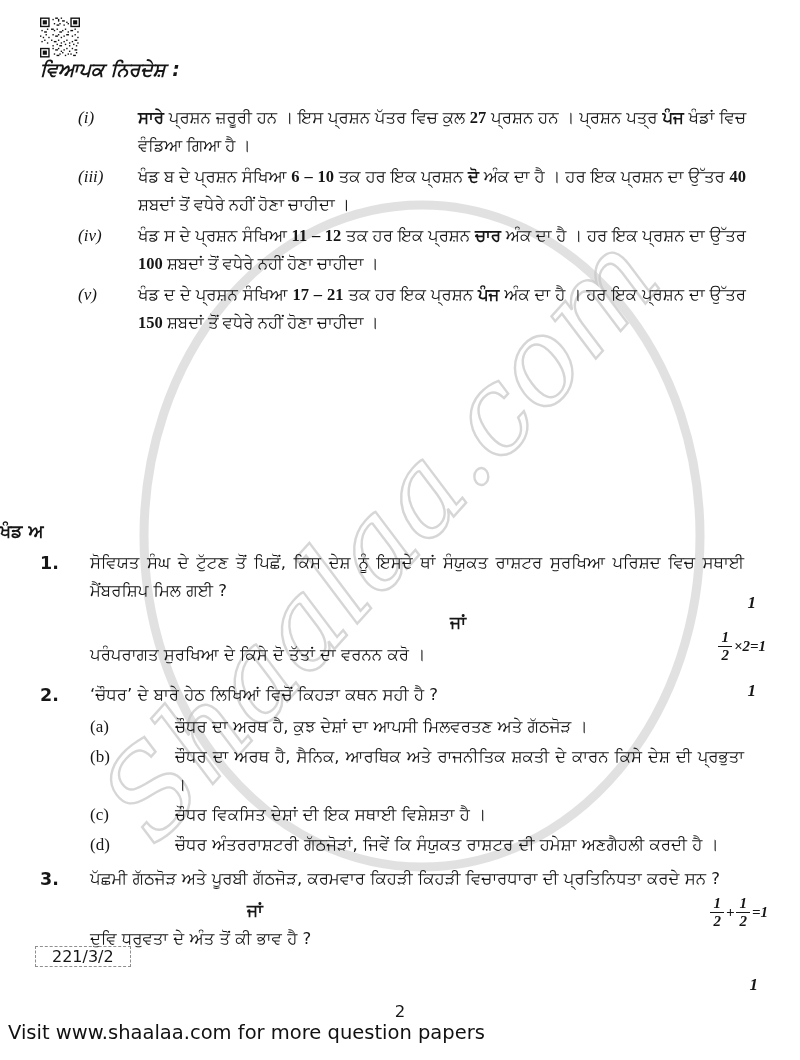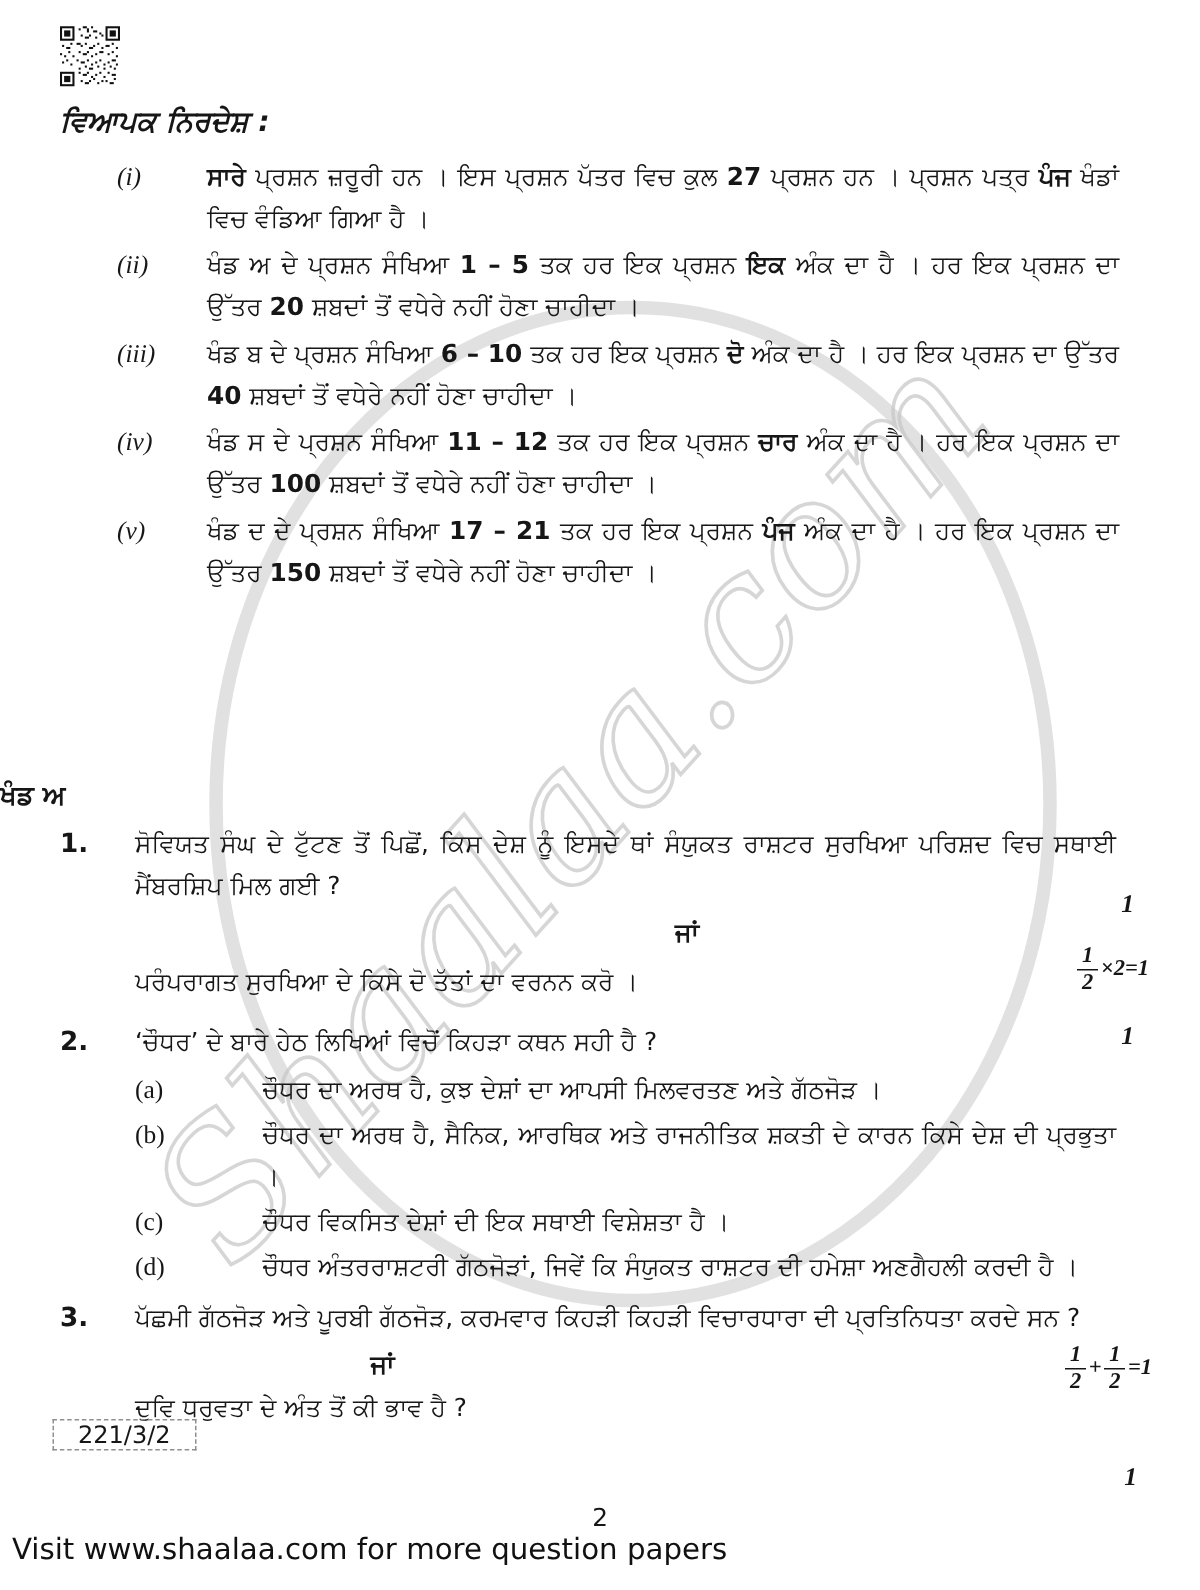--- a/index.html
+++ b/index.html
@@ -1,24 +1,24 @@
 <!DOCTYPE html>
 <html><head>
 <meta charset="utf-8">
 <style>
   html,body{margin:0;padding:0;background:#fff;}
   .page{position:relative;width:800px;height:1060px;background:#ffffff;overflow:hidden;
         font-family:"DejaVu Sans","Liberation Sans",sans-serif;color:#161616;}
   .watermark{position:absolute;left:0;top:0;z-index:0;pointer-events:none;}
   .qr{position:absolute;left:40px;top:16px;z-index:1;}
-  .gi-title{position:absolute;left:40px;top:70px;font-size:19px;font-weight:bold;font-style:italic;z-index:1;}
+  .gi-title{position:absolute;left:40px;top:58px;font-size:19px;font-weight:bold;font-style:italic;z-index:1;}
   .instructions{position:absolute;left:78px;top:104px;width:668px;z-index:1;}
   .ins-row{display:flex;margin-bottom:3px;}
   .rnum{flex:0 0 60px;font-family:"Liberation Serif","DejaVu Serif",serif;font-style:italic;font-size:17px;line-height:28px;}
-  .itext{flex:1;text-align:justify;font-size:16.5px;line-height:28px;}
+  .itext{flex:1;text-align:justify;font-size:16.5px;line-height:28px;font-family:Liberation Serif, serif;}
   .b{font-weight:bold;}
   .section-title{position:absolute;left:0;top:521px;width:720px;text-align:left;font-weight:bold;font-size:17.5px;z-index:1;}
   .questions{position:absolute;left:40px;top:549px;width:722px;z-index:1;}
   .q-row{display:flex;margin-bottom:4px;}
   .qnum{flex:0 0 50px;font-weight:bold;font-size:17.5px;line-height:28px;}
   .qtext{flex:1;text-align:justify;font-size:16.5px;line-height:28px;padding-right:18px;}
   .or-label{text-align:center;font-weight:bold;font-size:17px;line-height:26px;margin:2px 0 6px;transform:translateX(57px);}
   .or-label2{font-weight:bold;font-size:17px;line-height:26px;margin:2px 0 2px 207px;}
   .alt-row{display:flex;margin-bottom:12px;}
   .alt-indent{flex:0 0 50px;}
@@ -141,24 +141,20 @@
   </svg>
 
   <div class="gi-title">ਵਿਆਪਕ ਨਿਰਦੇਸ਼ :</div>
 
   <div class="instructions">
     <div class="ins-row">
       <div class="rnum">(i)</div>
       <div class="itext"><span class="b">ਸਾਰੇ</span><span> ਪ੍ਰਸ਼ਨ ਜ਼ਰੂਰੀ ਹਨ । ਇਸ ਪ੍ਰਸ਼ਨ ਪੱਤਰ ਵਿਚ ਕੁਲ </span><span class="b">27</span><span> ਪ੍ਰਸ਼ਨ ਹਨ । ਪ੍ਰਸ਼ਨ ਪਤ੍ਰ </span><span class="b">ਪੰਜ</span><span> ਖੰਡਾਂ ਵਿਚ ਵੰਡਿਆ ਗਿਆ ਹੈ ।</span></div>
     </div>
     <div class="ins-row">
-      <div class="rnum">(ii)</div>
-      <div class="itext"><span>ਖੰਡ ਅ ਦੇ ਪ੍ਰਸ਼ਨ ਸੰਖਿਆ </span><span class="b">1 – 5</span><span> ਤਕ ਹਰ ਇਕ ਪ੍ਰਸ਼ਨ </span><span class="b">ਇਕ</span><span> ਅੰਕ ਦਾ ਹੈ । ਹਰ ਇਕ ਪ੍ਰਸ਼ਨ ਦਾ ਉੱਤਰ </span><span class="b">20</span><span> ਸ਼ਬਦਾਂ ਤੋਂ ਵਧੇਰੇ ਨਹੀਂ ਹੋਣਾ ਚਾਹੀਦਾ ।</span></div>
-    </div>
-    <div class="ins-row">
       <div class="rnum">(iii)</div>
       <div class="itext"><span>ਖੰਡ ਬ ਦੇ ਪ੍ਰਸ਼ਨ ਸੰਖਿਆ </span><span class="b">6 – 10</span><span> ਤਕ ਹਰ ਇਕ ਪ੍ਰਸ਼ਨ </span><span class="b">ਦੋ</span><span> ਅੰਕ ਦਾ ਹੈ । ਹਰ ਇਕ ਪ੍ਰਸ਼ਨ ਦਾ ਉੱਤਰ </span><span class="b">40</span><span> ਸ਼ਬਦਾਂ ਤੋਂ ਵਧੇਰੇ ਨਹੀਂ ਹੋਣਾ ਚਾਹੀਦਾ ।</span></div>
     </div>
     <div class="ins-row">
       <div class="rnum">(iv)</div>
       <div class="itext"><span>ਖੰਡ ਸ ਦੇ ਪ੍ਰਸ਼ਨ ਸੰਖਿਆ </span><span class="b">11 – 12</span><span> ਤਕ ਹਰ ਇਕ ਪ੍ਰਸ਼ਨ </span><span class="b">ਚਾਰ</span><span> ਅੰਕ ਦਾ ਹੈ । ਹਰ ਇਕ ਪ੍ਰਸ਼ਨ ਦਾ ਉੱਤਰ </span><span class="b">100</span><span> ਸ਼ਬਦਾਂ ਤੋਂ ਵਧੇਰੇ ਨਹੀਂ ਹੋਣਾ ਚਾਹੀਦਾ ।</span></div>
     </div>
     <div class="ins-row">
       <div class="rnum">(v)</div>
       <div class="itext"><span>ਖੰਡ ਦ ਦੇ ਪ੍ਰਸ਼ਨ ਸੰਖਿਆ </span><span class="b">17 – 21</span><span> ਤਕ ਹਰ ਇਕ ਪ੍ਰਸ਼ਨ </span><span class="b">ਪੰਜ</span><span> ਅੰਕ ਦਾ ਹੈ । ਹਰ ਇਕ ਪ੍ਰਸ਼ਨ ਦਾ ਉੱਤਰ </span><span class="b">150</span><span> ਸ਼ਬਦਾਂ ਤੋਂ ਵਧੇਰੇ ਨਹੀਂ ਹੋਣਾ ਚਾਹੀਦਾ ।</span></div>

